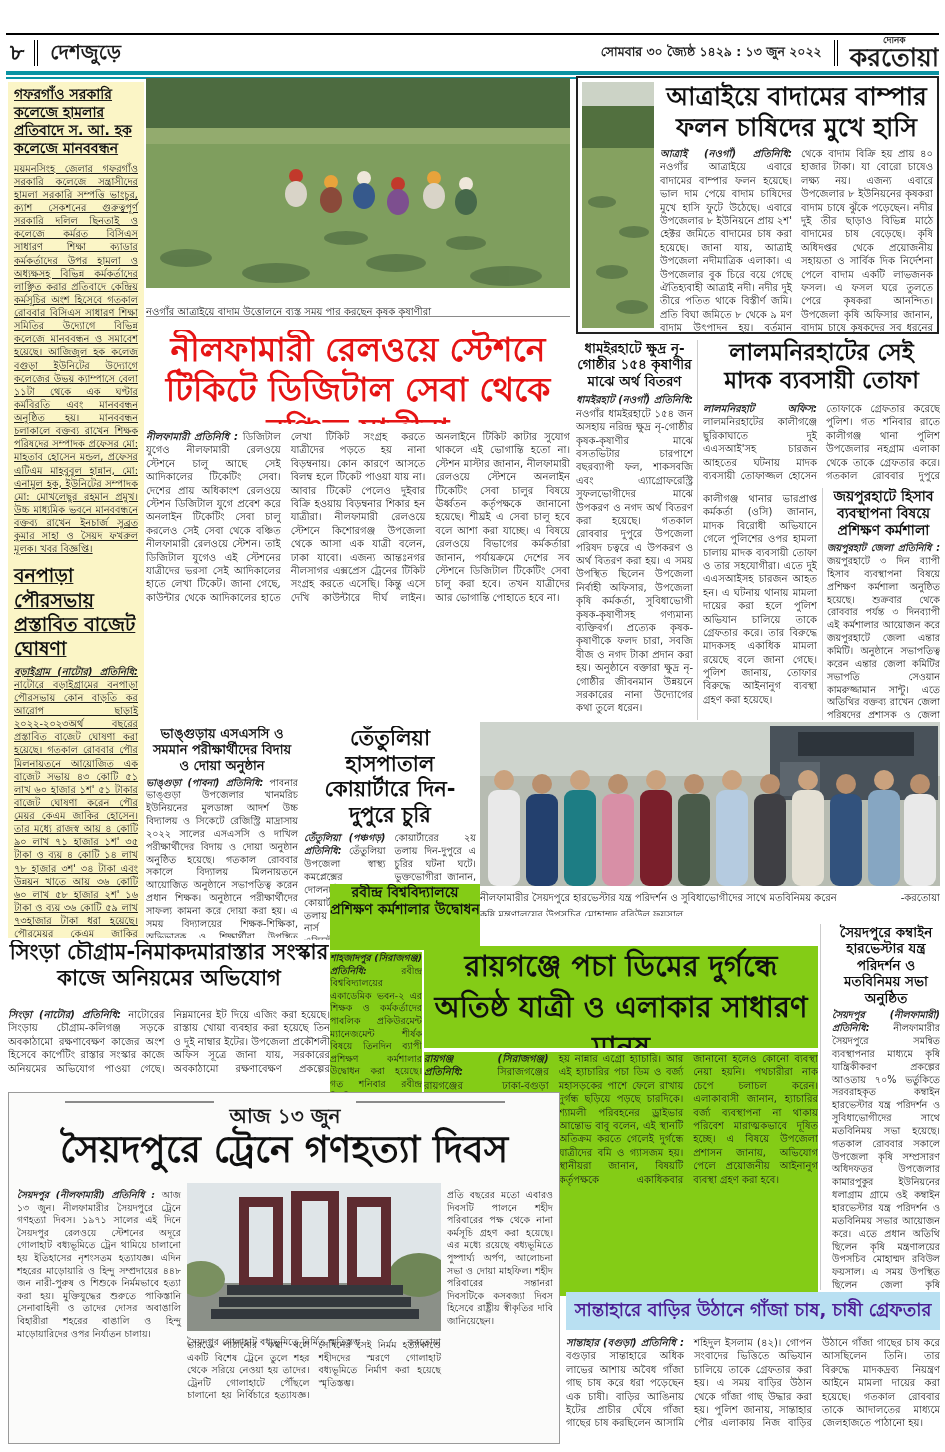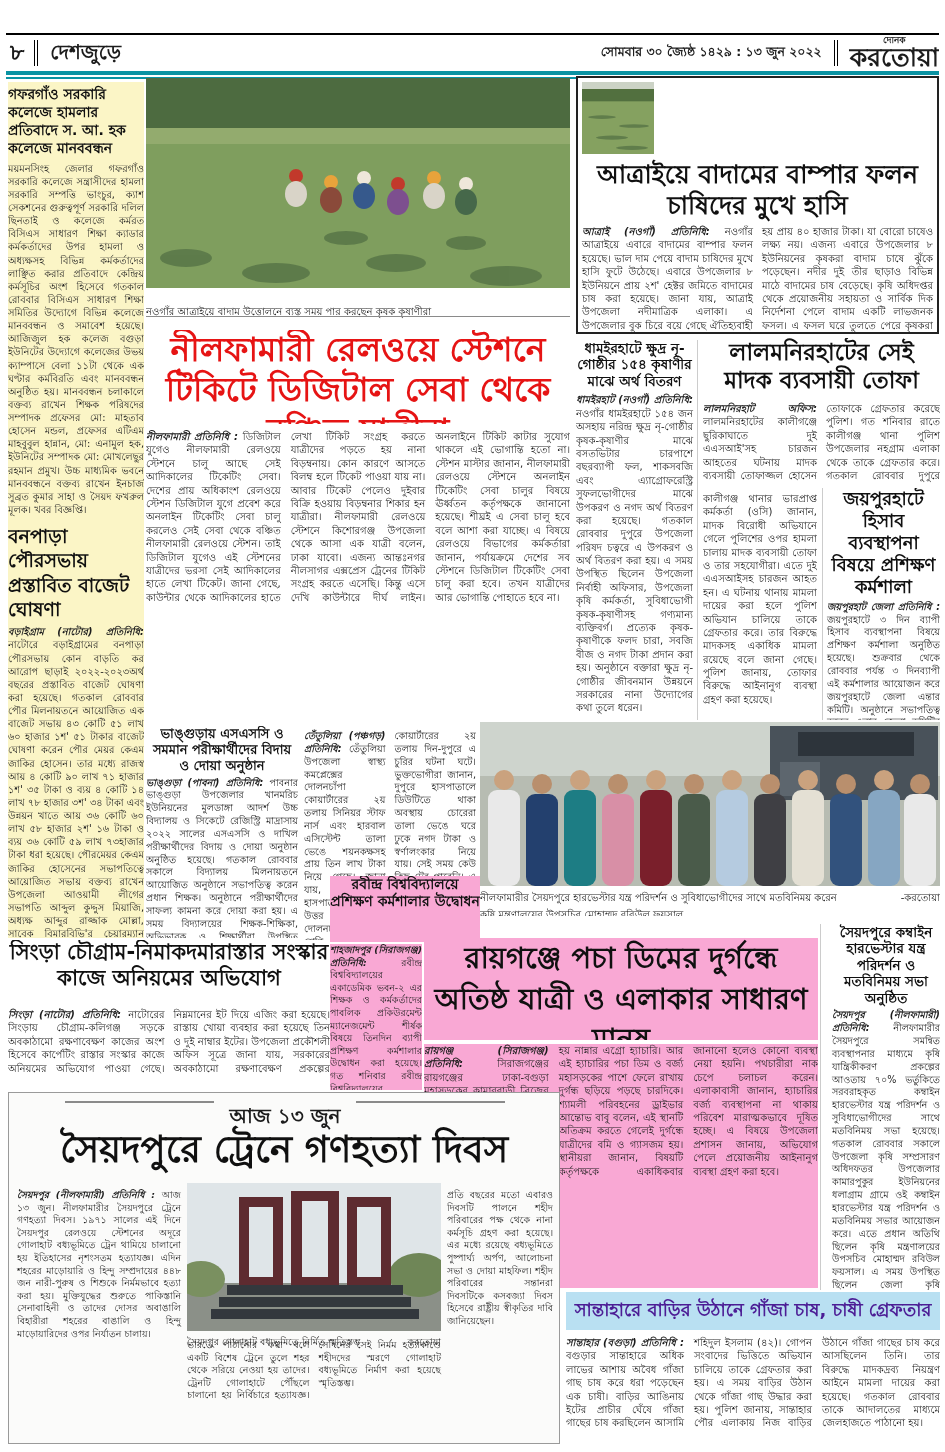--- a/index.html
+++ b/index.html
@@ -21,31 +21,31 @@
   .dsep{border-left:4px double #000;height:26px;}
   .section-name{font-size:20px;font-weight:bold;padding-left:12px;}
   .hdr-date{font-size:12.5px;font-weight:bold;padding-right:12px;}
   .logo{padding-left:12px;text-align:center;line-height:1;}
   .logo-top{font-size:9px;font-weight:bold;}
   .logo-main{font-size:25px;font-weight:800;}
   .rule-teal{background:var(--teal,#0a93a3);}
   .rule-black{background:#000;}
   .rule-gray{background:#8a8a8a;}
   
-  .left-col{background:var(--yellow,#fbf5c6);padding:4px 0;}
+  .left-col{background:var(--yellow,#fbf5c6);padding:4px 6px;text-decoration:underline;}
   .left-col .body-txt{font-size:9.8px;}
   .nil-hl{color:var(--red,#e61414);font-size:33px;}
-  .atrai-box{border:2px solid #222;padding:4px;display:flex;gap:6px;background:#fff;flex-direction:column;}
+  .atrai-box{border:2px solid #222;padding:4px;display:flex;gap:6px;background:#fff;}
   .atrai-right{flex:1;display:flex;flex-direction:column;}
   .santahar-bar{background:var(--blue,#b9e0f2);display:flex;align-items:center;justify-content:center;
                 font-size:18px;font-weight:bold;color:#4c1d95;}
   .train-box{border:1px solid #9a9a9a;background:#fbfbfa;}
   .kicker{display:flex;align-items:flex-start;font-size:20px;font-weight:bold;}
   .kicker .dash{flex:1;height:2px;background:#8a8a8a;margin:0 16px;}
-  .wbg{background:#f9a8d4;}
+  .wbg{background:#84cc16;margin-top:8px;}
   svg{display:block;}
 </style>
 </head>
 <body>
 
 <div class="page">
 
   <div class="blk rule-black" style="left:6px;top:33px;width:933px;height:2px;"></div>
   <div class="blk hdr-row" style="left:6px;top:37px;width:933px;height:32px;">
     <span class="pageno">৮</span>
@@ -130,30 +130,31 @@
   <div class="blk" style="left:576px;top:340px;width:122px;height:380px;border-right:1px solid #ccc;padding-right:4px;">
     <div class="hl" style="font-size:13.5px;">ধামইরহাটে ক্ষুদ্র নৃ-গোষ্ঠীর ১৫৪ কৃষাণীর মাঝে অর্থ বিতরণ</div>
     <p class="body-txt" style="margin:4px 0 0;"><span class="byline">ধামইরহাট (নওগাঁ) প্রতিনিধি:</span><span>নওগাঁর ধামইরহাটে ১৫৪ জন অসহায় নরিন্দ্র ক্ষুদ্র নৃ-গোষ্ঠীর কৃষক-কৃষাণীর মাঝে বসতভিটার চারপাশে বছরব্যাপী ফল, শাকসবজি এবং এ্যাগ্রোফরেস্ট্রি সুফলভোগীদের মাঝে উপকরণ ও নগদ অর্থ বিতরণ করা হয়েছে। গতকাল রোববার দুপুরে উপজেলা পরিষদ চত্বরে এ উপকরণ ও অর্থ বিতরণ করা হয়। এ সময় উপস্থিত ছিলেন উপজেলা নির্বাহী অফিসার, উপজেলা কৃষি কর্মকর্তা, সুবিধাভোগী কৃষক-কৃষাণীসহ গণ্যমান্য ব্যক্তিবর্গ। প্রত্যেক কৃষক-কৃষাণীকে ফলদ চারা, সবজি বীজ ও নগদ টাকা প্রদান করা হয়। অনুষ্ঠানে বক্তারা ক্ষুদ্র নৃ-গোষ্ঠীর জীবনমান উন্নয়নে সরকারের নানা উদ্যোগের কথা তুলে ধরেন।</span></p>
   </div>
 
   <div class="blk hl" style="left:703px;top:338px;width:237px;height:60px;font-size:23px;">লালমনিরহাটের সেই মাদক ব্যবসায়ী তোফা গ্রেফতার</div>
   <div class="blk body-txt c2" style="left:703px;top:402px;width:237px;height:86px;"><span class="byline">লালমনিরহাট অফিস:</span><span>লালমনিরহাটের কালীগঞ্জে ছুরিকাঘাতে দুই এএসআই'সহ চারজন আহতের ঘটনায় মাদক ব্যবসায়ী তোফাজ্জল হোসেন তোফাকে গ্রেফতার করেছে পুলিশ। গত শনিবার রাতে কালীগঞ্জ থানা পুলিশ উপজেলার নহগ্রাম এলাকা থেকে তাকে গ্রেফতার করে। গতকাল রোববার দুপুরে গ্রেফতারকৃত তোফাকে আদালতে সোপর্দ করা হয়।</span></div>
   <div class="blk body-txt" style="left:703px;top:492px;width:114px;height:228px;">কালীগঞ্জ থানার ভারপ্রাপ্ত কর্মকর্তা (ওসি) জানান, মাদক বিরোধী অভিযানে গেলে পুলিশের ওপর হামলা চালায় মাদক ব্যবসায়ী তোফা ও তার সহযোগীরা। এতে দুই এএসআইসহ চারজন আহত হন। এ ঘটনায় থানায় মামলা দায়ের করা হলে পুলিশ অভিযান চালিয়ে তাকে গ্রেফতার করে। তার বিরুদ্ধে মাদকসহ একাধিক মামলা রয়েছে বলে জানা গেছে। পুলিশ জানায়, তোফার বিরুদ্ধে আইনানুগ ব্যবস্থা গ্রহণ করা হয়েছে।</div>
 
   <div class="blk" style="left:822px;top:488px;width:118px;height:232px;border-left:1px solid #ccc;padding-left:4px;">
-    <div class="hl" style="font-size:18px;">জয়পুরহাটে হিসাব ব্যবস্থাপনা বিষয়ে প্রশিক্ষণ কর্মশালা</div>
+    <div class="hl" style="font-size:14px;">জয়পুরহাটে হিসাব ব্যবস্থাপনা বিষয়ে প্রশিক্ষণ কর্মশালা</div>
     <p class="body-txt" style="margin:3px 0 0;font-size:9.6px;"><span class="byline">জয়পুরহাট জেলা প্রতিনিধি :</span><span>জয়পুরহাটে ৩ দিন ব্যাপী হিসাব ব্যবস্থাপনা বিষয়ে প্রশিক্ষণ কর্মশালা অনুষ্ঠিত হয়েছে। শুক্রবার থেকে রোববার পর্যন্ত ৩ দিনব্যাপী এই কর্মশালার আয়োজন করে জয়পুরহাটে জেলা এন্তার কমিটি। অনুষ্ঠানে সভাপতিত্ব করেন এন্তার জেলা কমিটির সভাপতি সেওয়ান কামরুজ্জামান সান্টু। এতে অতিথির বক্তব্য রাখেন জেলা পরিষদের প্রশাসক ও জেলা আওয়ামী লীগের সভাপতি আরিফুর রহমান, বিশেষ অতিথি এন্তার কেন্দ্রীয় কমিটির সদস্য নূরল আমীন, রাজশাহী বিভাগীয় সমন্বয়ক কেএম ওবায়দুর রহমান, কেন্দ্রীয় কমিটির পরিচালক (এমএন্ডসি) কাওসার আলম কনক, জেলা এনজিও কমিটির সাধারণ সম্পাদক মাহবুবুর রহমান, এন্তার জেলা কমিটির সাধারণ সম্পাদক সুজন কুমার মন্ডল প্রমুখ। এই কর্মশালায় ২৪টি বেসরকারি উন্নয়ন সংস্থার ২৮জন প্রশিক্ষণার্থী অংশগ্রহণ করেন।</span></p>
   </div>
 
   <div class="blk" style="left:146px;top:726px;width:152px;height:212px;">
     <div class="hl" style="font-size:13px;">ভাঙ্গুড়ায় এসএসসি ও সমমান পরীক্ষার্থীদের বিদায় ও দোয়া অনুষ্ঠান</div>
     <p class="body-txt" style="margin:3px 0 0;font-size:9.6px;"><span class="byline">ভাঙ্গুড়া (পাবনা) প্রতিনিধি:</span><span>পাবনার ভাঙ্গুড়া উপজেলার খানমরিচ ইউনিয়নের মুলডাঙ্গা আদর্শ উচ্চ বিদ্যালয় ও সিকেটে রেজিস্ট্রি মাদ্রাসায় ২০২২ সালের এসএসসি ও দাখিল পরীক্ষার্থীদের বিদায় ও দোয়া অনুষ্ঠান অনুষ্ঠিত হয়েছে। গতকাল রোববার সকালে বিদ্যালয় মিলনায়তনে আয়োজিত অনুষ্ঠানে সভাপতিত্ব করেন প্রধান শিক্ষক। অনুষ্ঠানে পরীক্ষার্থীদের সাফল্য কামনা করে দোয়া করা হয়। এ সময় বিদ্যালয়ের শিক্ষক-শিক্ষিকা, অভিভাবক ও শিক্ষার্থীরা উপস্থিত ছিলেন। বক্তারা পরীক্ষার্থীদের মনোযোগ সহকারে পড়াশোনা করার পরামর্শ দেন।</span></p>
   </div>
 
   <div class="blk" style="left:304px;top:726px;width:172px;height:214px;">
+    <div class="hl" style="font-size:21px;">তেঁতুলিয়া হাসপাতাল কোয়ার্টারে দিন-দুপুরে চুরি</div>
     <div class="body-txt c2" style="margin-top:4px;font-size:9.6px;"><span class="byline">তেঁতুলিয়া (পঞ্চগড়) প্রতিনিধি:</span><span>তেঁতুলিয়া উপজেলা স্বাস্থ্য কমপ্লেক্সের দোলনচাঁপা কোয়ার্টারের ২য় তলায় সিনিয়র স্টাফ নার্স এবং হারবাল এসিস্টেন্ট তালা ভেঙে শয়নকক্ষসহ প্রায় তিন লাখ টাকা নিয়ে গেছে। জানা যায়, তেঁতুলিয়া হাসপাতাল চত্বরের উত্তর পাশে অবস্থিত দোলনচাঁপা তৃতীয় শ্রেণি কর্মচারী কোয়ার্টারের ২য় তলায় দিন-দুপুরে এ চুরির ঘটনা ঘটে। ভুক্তভোগীরা জানান, দুপুরে হাসপাতালে ডিউটিতে থাকা অবস্থায় চোরেরা তালা ভেঙে ঘরে ঢুকে নগদ টাকা ও স্বর্ণালংকার নিয়ে যায়। সেই সময় কেউ কিছু টের পারেনি। এ ঘটনায় থানায় অভিযোগ দায়ের করা হয়েছে। পুলিশ বিষয়টি তদন্ত করছে বলে জানিয়েছে।</span></div>
   </div>
 
   <div class="blk" style="left:480px;top:722px;width:460px;height:164px;">
     <svg width="460" height="164" viewBox="0 0 460 164" preserveAspectRatio="none">
       <rect width="460" height="164" fill="#b7bcb2"></rect>
       <rect width="460" height="54" fill="#ced4cd"></rect>
       <rect x="290" y="4" width="168" height="74" fill="#49525a"></rect>
       <rect x="318" y="10" width="116" height="24" fill="#2d343b"></rect>
       <rect x="300" y="40" width="40" height="34" fill="#5d666e"></rect>

